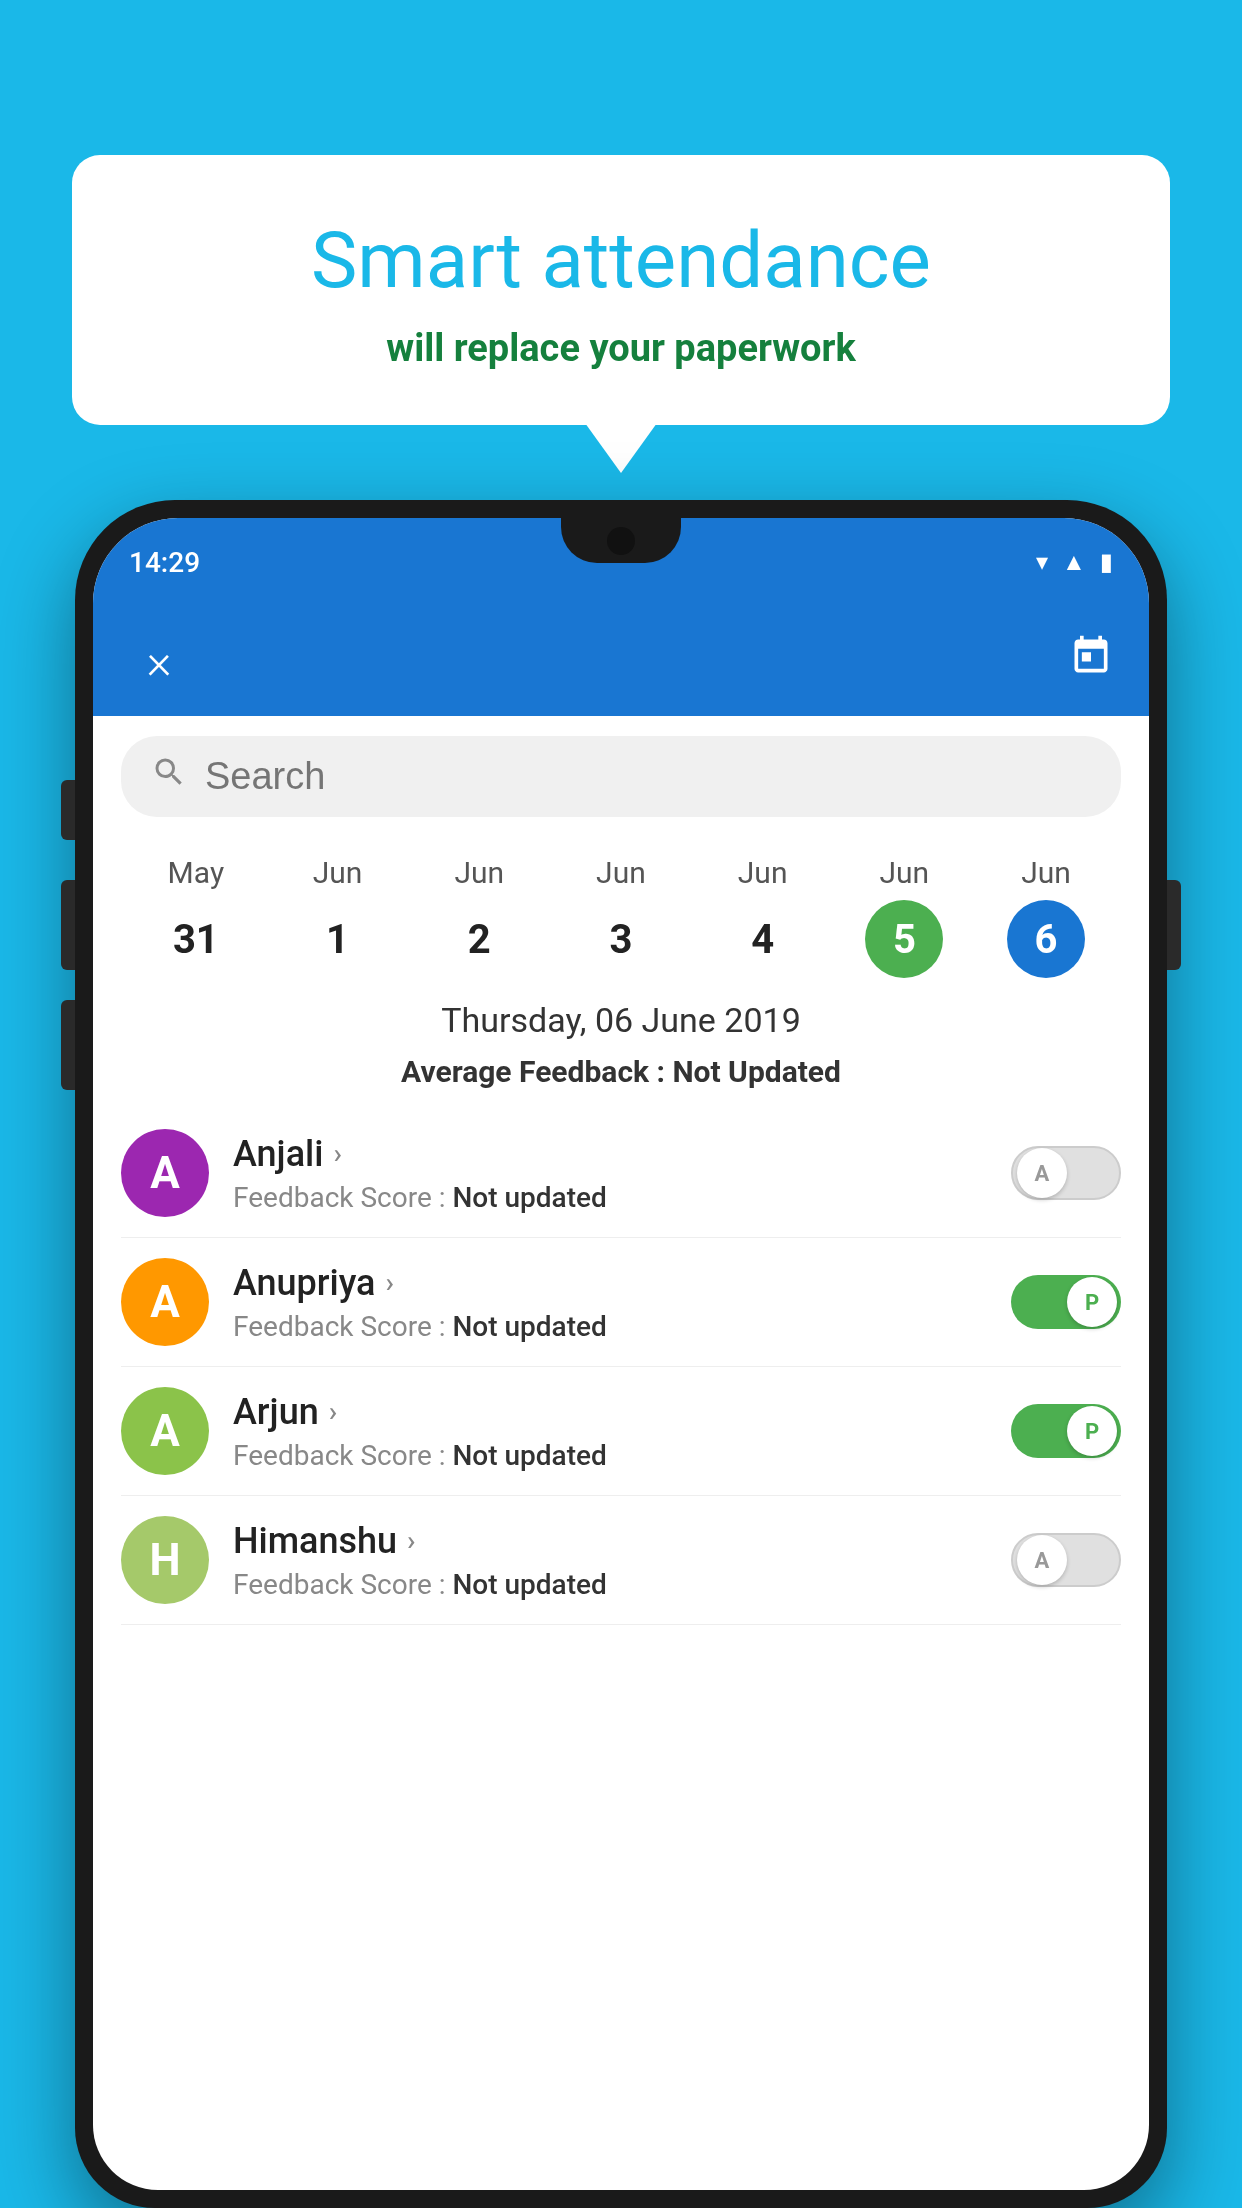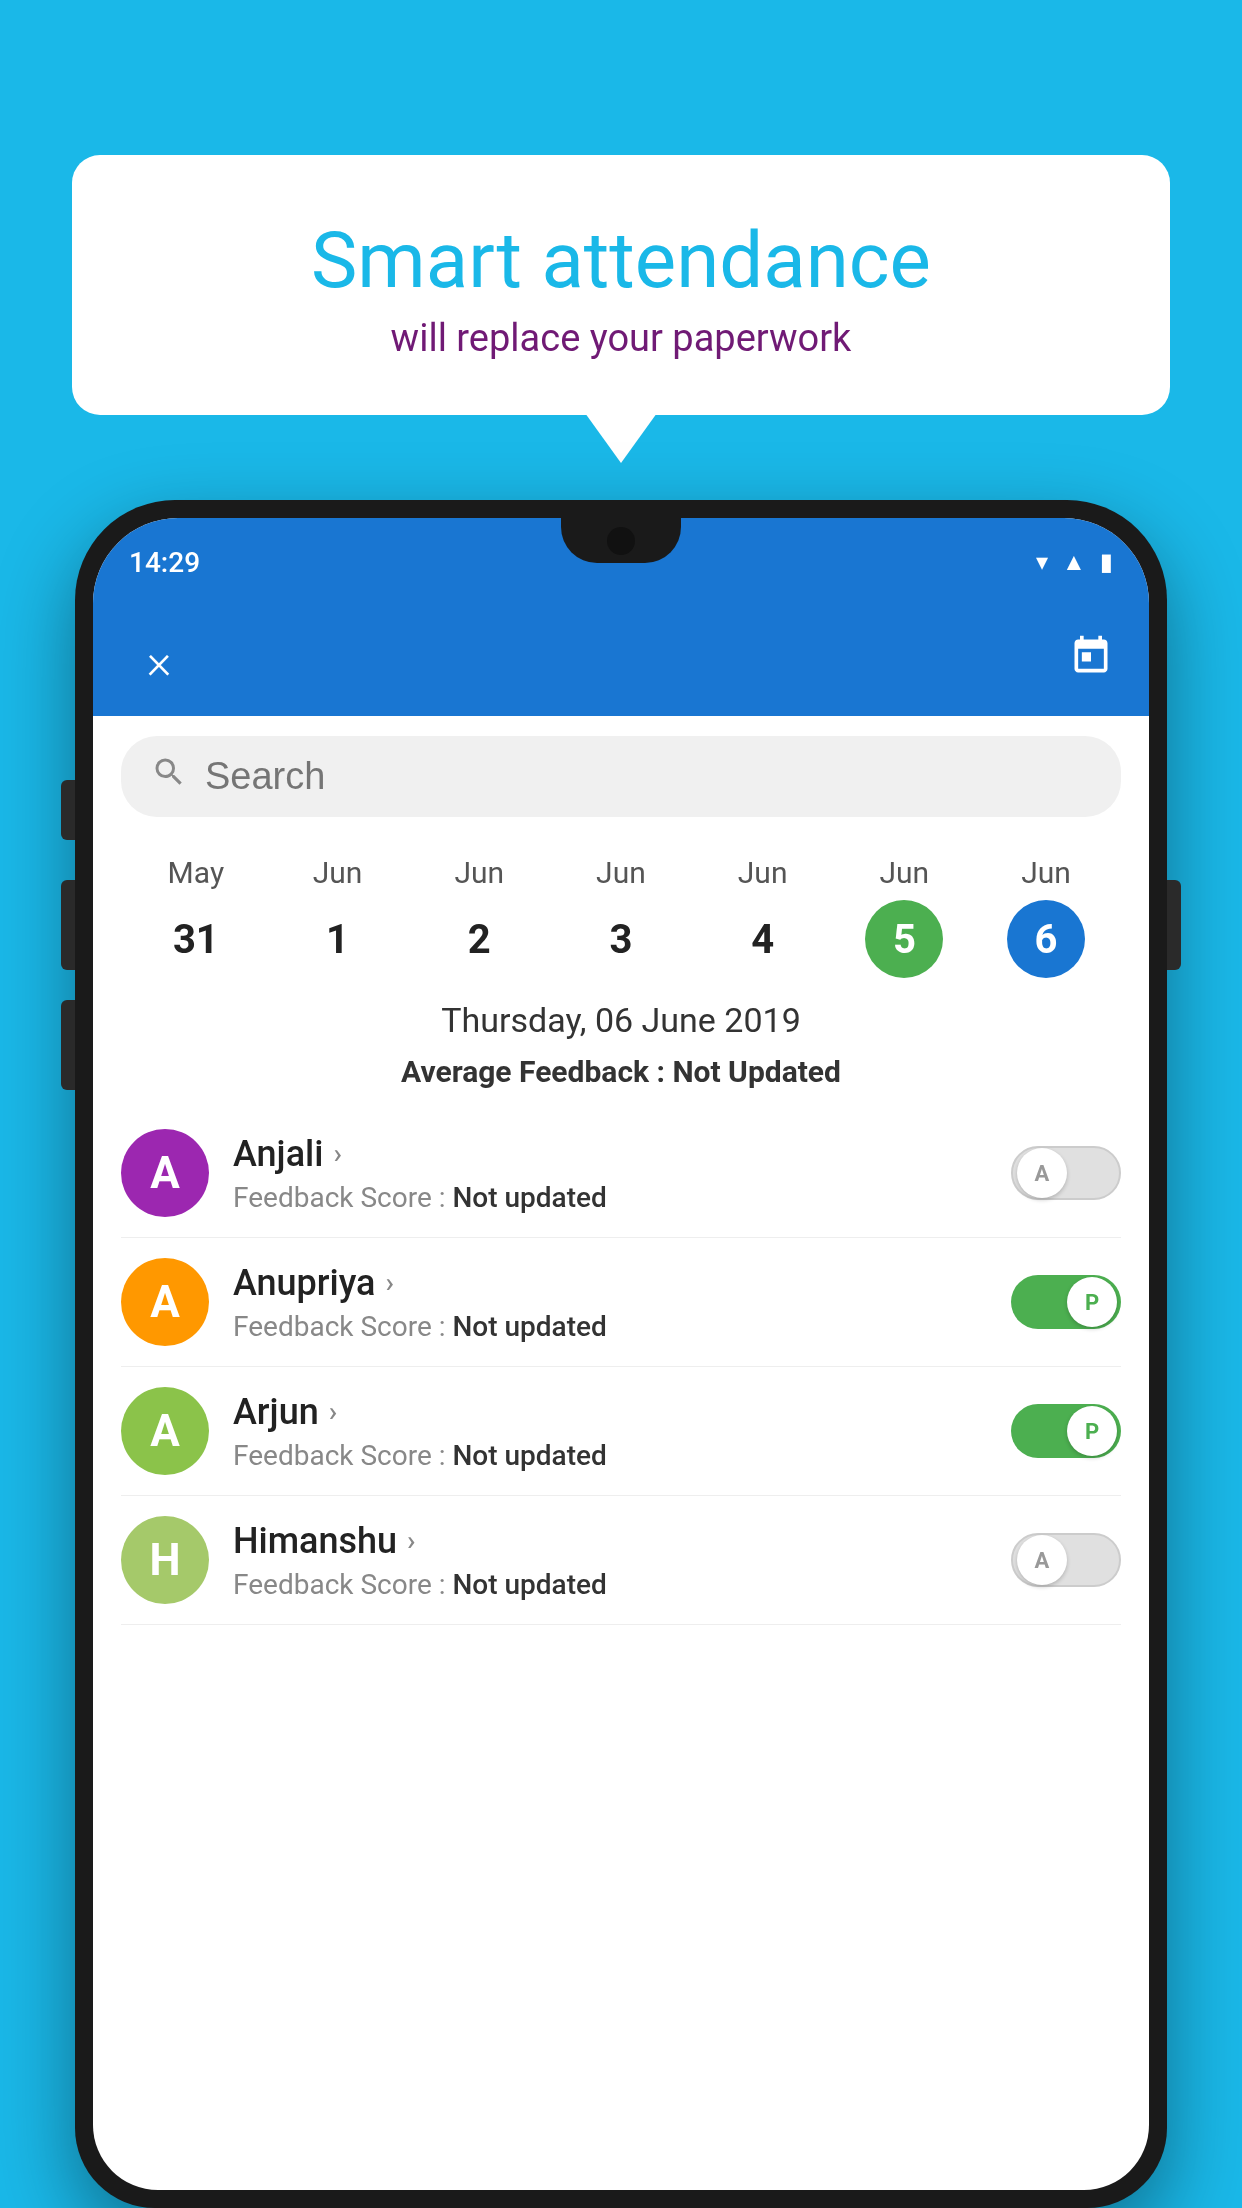--- a/index.html
+++ b/index.html
@@ -32,26 +32,26 @@
       width: 0;
       height: 0;
       border-left: 36px solid transparent;
       border-right: 36px solid transparent;
       border-top: 50px solid white;
     }
     .bubble-title {
       font-size: 78px;
       color: #1ab8e8;
       font-weight: 400;
-      margin-bottom: 10px;
+      margin-bottom: 20px;
     }
     .bubble-subtitle {
       font-size: 38px;
-      color: #701a75;
-      font-weight: 400;
+      color: #15803d;
+      font-weight: 700;
     }
 
     
     .phone-frame {
       position: absolute;
       top: 500px;
       left: 75px;
       right: 75px;
       bottom: 0;
       background: #1a1a1a;

